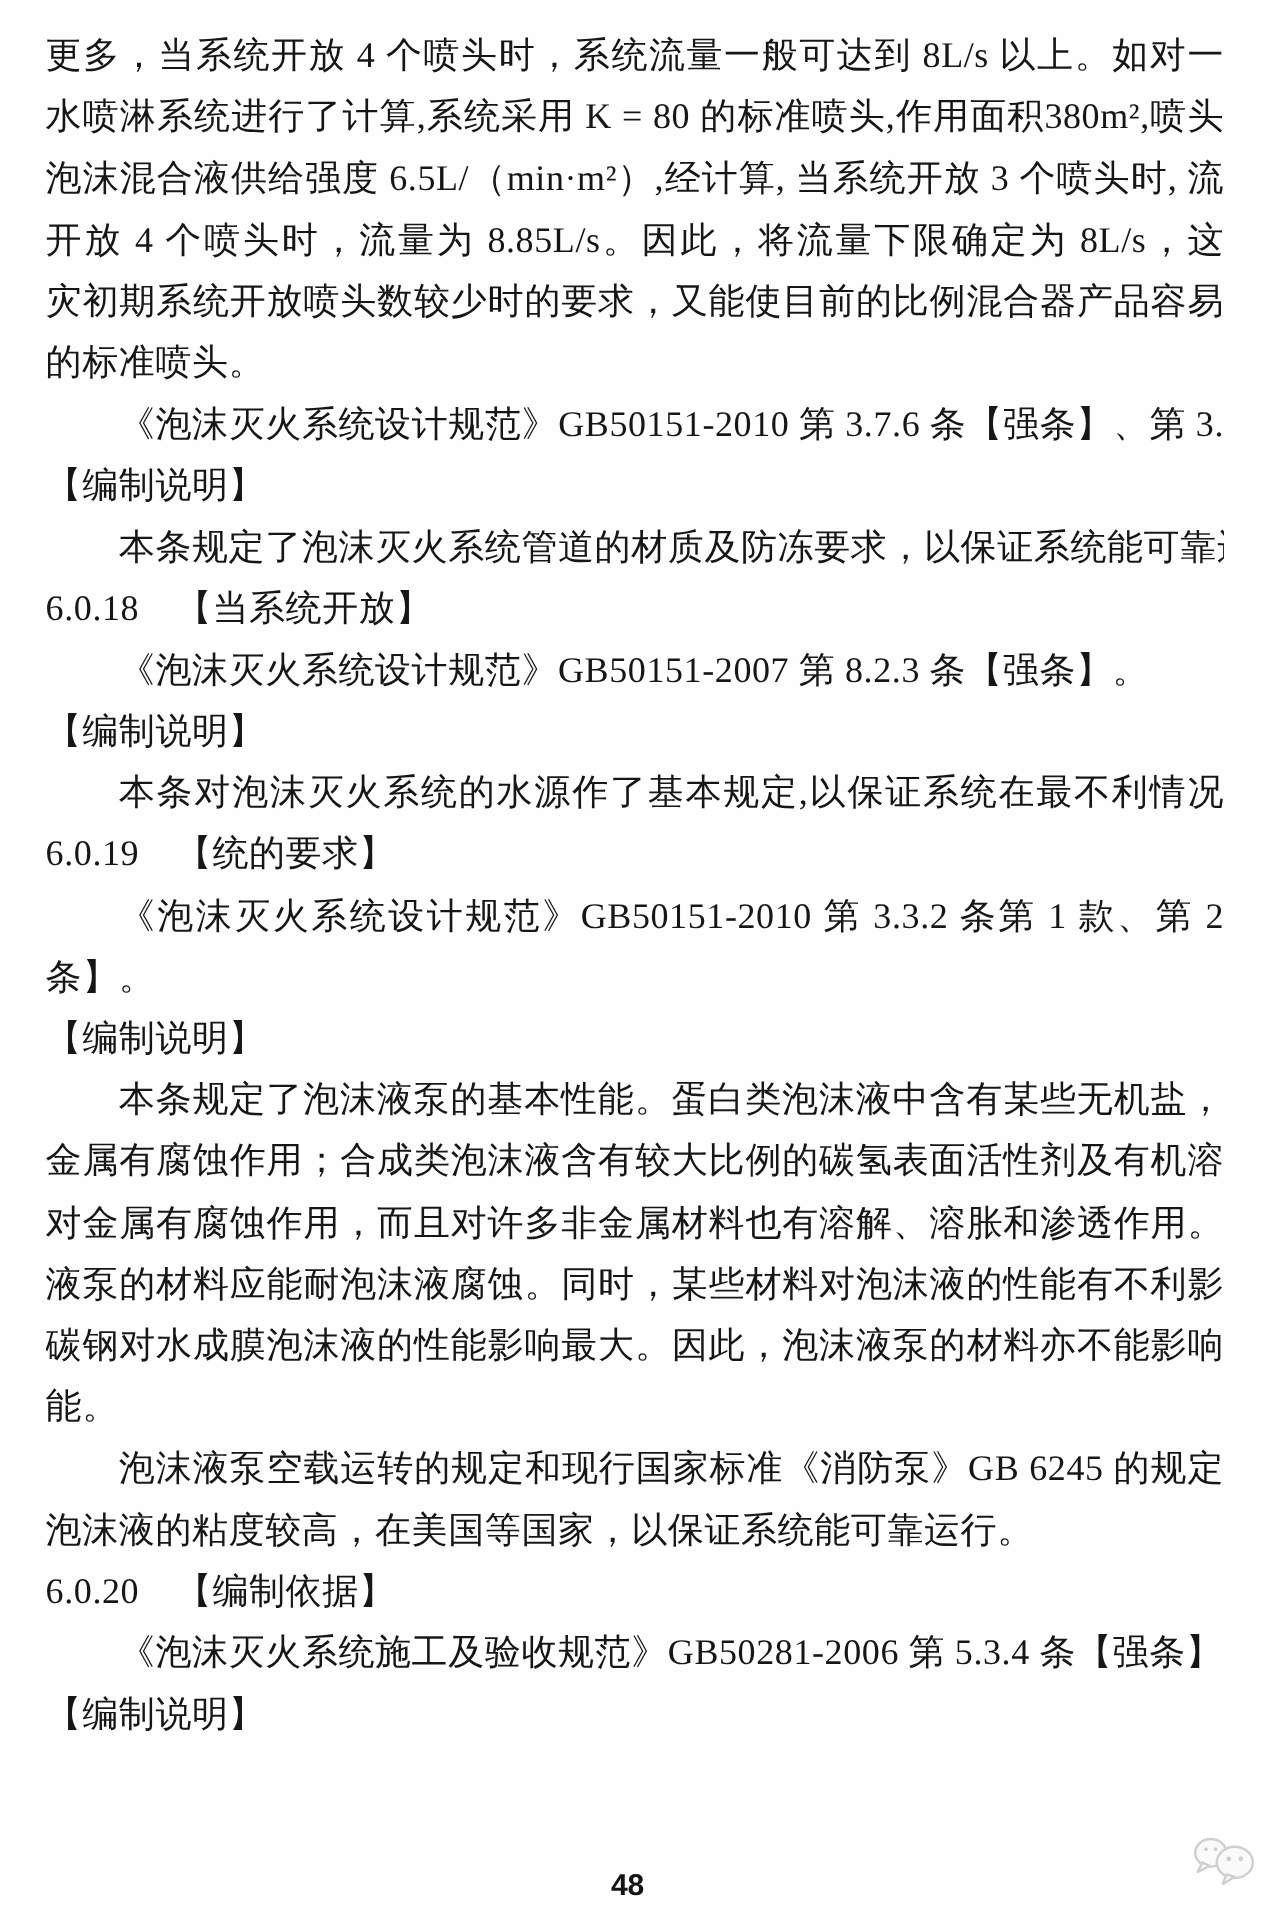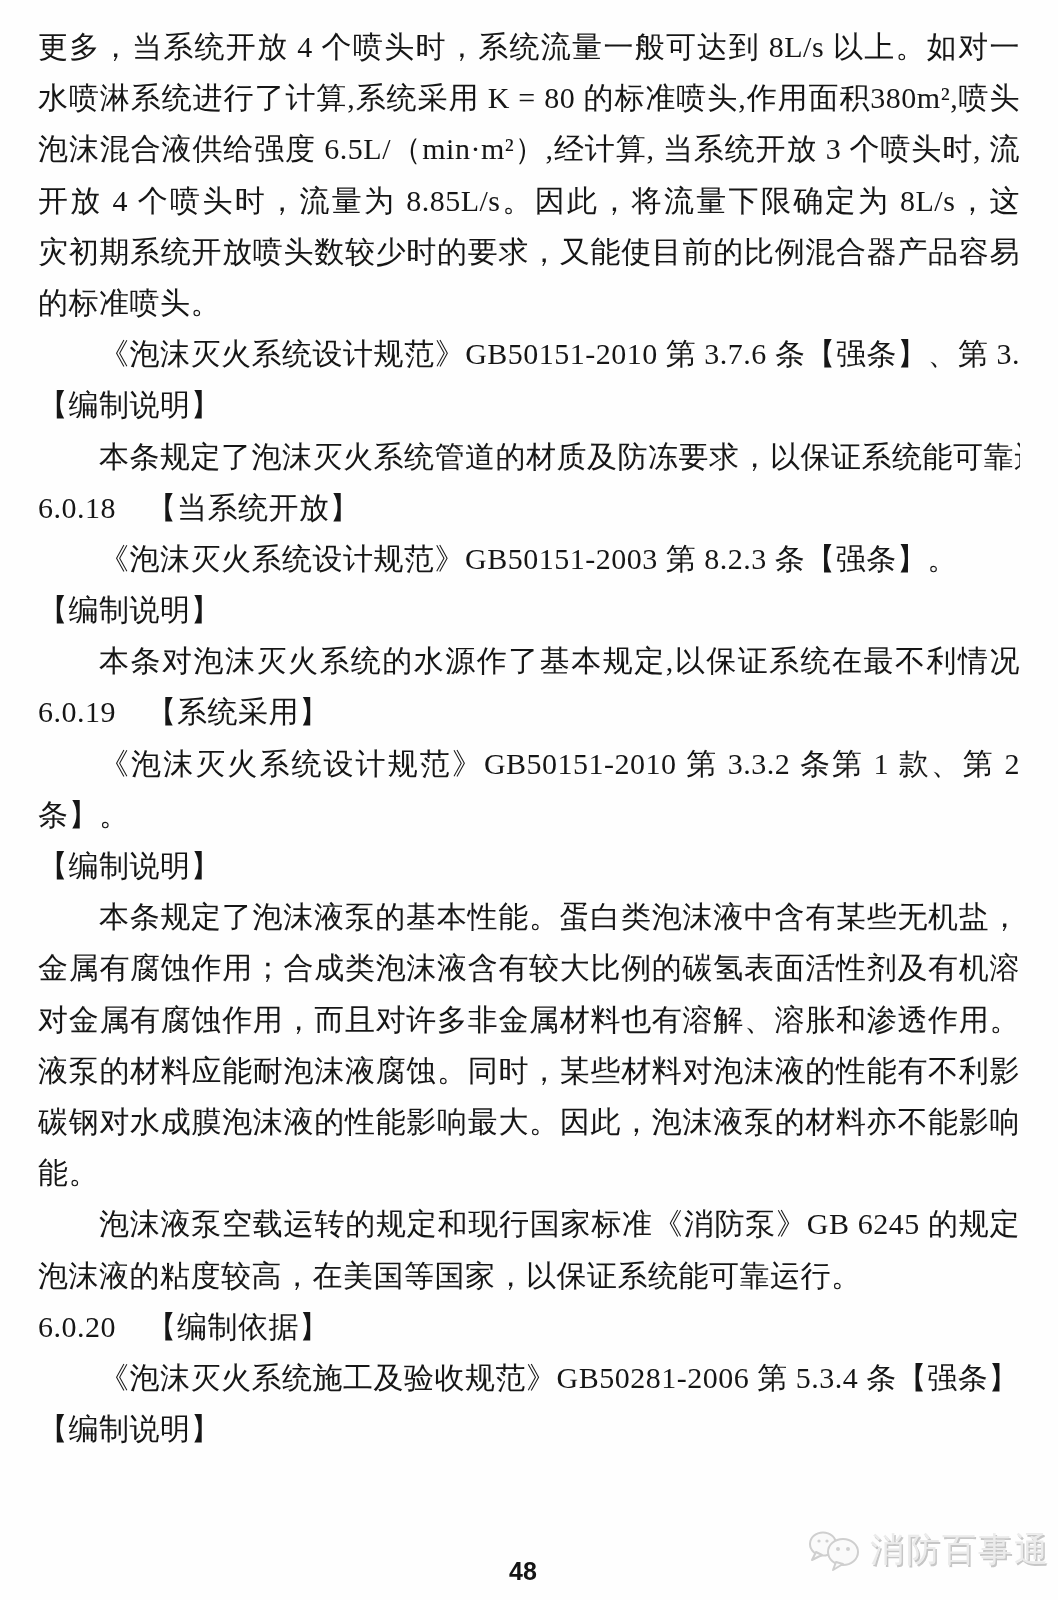--- a/index.html
+++ b/index.html
@@ -51,24 +51,24 @@
       <div class="line justify">更多，当系统开放 4 个喷头时，系统流量一般可达到 8L/s 以上。如对一个均衡泡沫-</div>
       <div class="line justify">水喷淋系统进行了计算,系统采用 K = 80 的标准喷头,作用面积380m²,喷头间距3.5m,</div>
       <div class="line justify">泡沫混合液供给强度 6.5L/（min·m²）,经计算, 当系统开放 3 个喷头时, 流量为 6.5L/s,</div>
       <div class="line justify">开放 4 个喷头时，流量为 8.85L/s。因此，将流量下限确定为 8L/s，这样，既能保证火</div>
       <div class="line justify">灾初期系统开放喷头数较少时的要求，又能使目前的比例混合器产品容易满足闭式系</div>
       <div class="line">的标准喷头。</div>
       <div class="line justify indent">《泡沫灭火系统设计规范》GB50151-2010 第 3.7.6 条【强条】、第 3.7.7 条【强条】。</div>
       <div class="line">【编制说明】</div>
       <div class="line indent">本条规定了泡沫灭火系统管道的材质及防冻要求，以保证系统能可靠运行。</div>
       <div class="line">6.0.18　【当系统开放】</div>
-      <div class="line indent">《泡沫灭火系统设计规范》GB50151-2003 第 8.2.3 条【强条】。</div>
+      <div class="line indent">《泡沫灭火系统设计规范》GB50151-2007 第 8.2.3 条【强条】。</div>
       <div class="line">【编制说明】</div>
       <div class="line justify indent">本条对泡沫灭火系统的水源作了基本规定,以保证系统在最不利情况下能够满足设</div>
-      <div class="line">6.0.19　【系统采用】</div>
+      <div class="line">6.0.19　【统的要求】</div>
       <div class="line justify indent">《泡沫灭火系统设计规范》GB50151-2010 第 3.3.2 条第 1 款、第 2 款、第 4 款【强</div>
       <div class="line">条】。</div>
       <div class="line">【编制说明】</div>
       <div class="line justify indent">本条规定了泡沫液泵的基本性能。蛋白类泡沫液中含有某些无机盐，其对碳钢等</div>
       <div class="line justify">金属有腐蚀作用；合成类泡沫液含有较大比例的碳氢表面活性剂及有机溶剂，其不但</div>
       <div class="line justify">对金属有腐蚀作用，而且对许多非金属材料也有溶解、溶胀和渗透作用。因此，泡沫</div>
       <div class="line justify">液泵的材料应能耐泡沫液腐蚀。同时，某些材料对泡沫液的性能有不利影响，尤其是</div>
       <div class="line justify">碳钢对水成膜泡沫液的性能影响最大。因此，泡沫液泵的材料亦不能影响泡沫液的性</div>
       <div class="line">能。</div>
       <div class="line justify indent">泡沫液泵空载运转的规定和现行国家标准《消防泵》GB 6245 的规定相一致。因</div>
@@ -88,18 +88,17 @@
           <path d="M30 38 L27 46 L37 40 Z" stroke-linejoin="round"></path>
         </g>
         <g fill="#cfcfcf" stroke="none">
           <circle cx="32" cy="25" r="2"></circle>
           <circle cx="42" cy="25" r="2"></circle>
           <circle cx="13" cy="17" r="1.6"></circle>
           <circle cx="21" cy="17" r="1.6"></circle>
         </g>
       </svg>
     </span>
-    <span class="wm-text">消防百事通</span>
   </div>
 
   <div id="footer-page-number">48</div>
 
 </div>
 
 </body></html>

